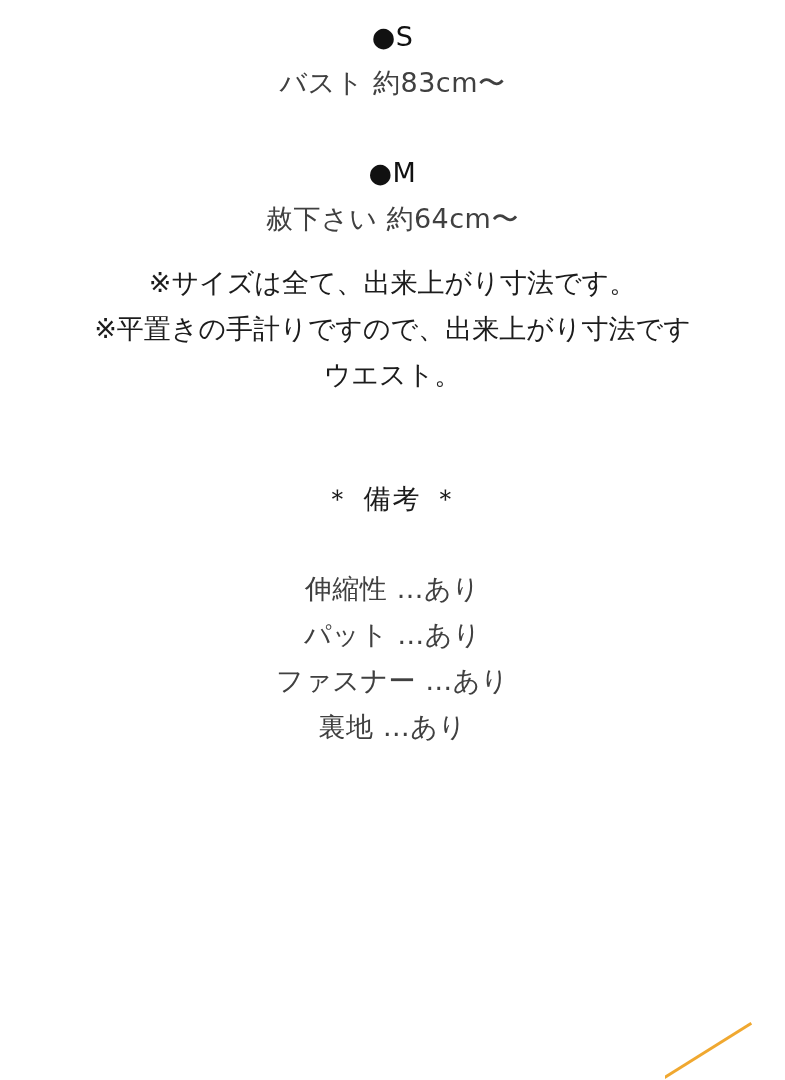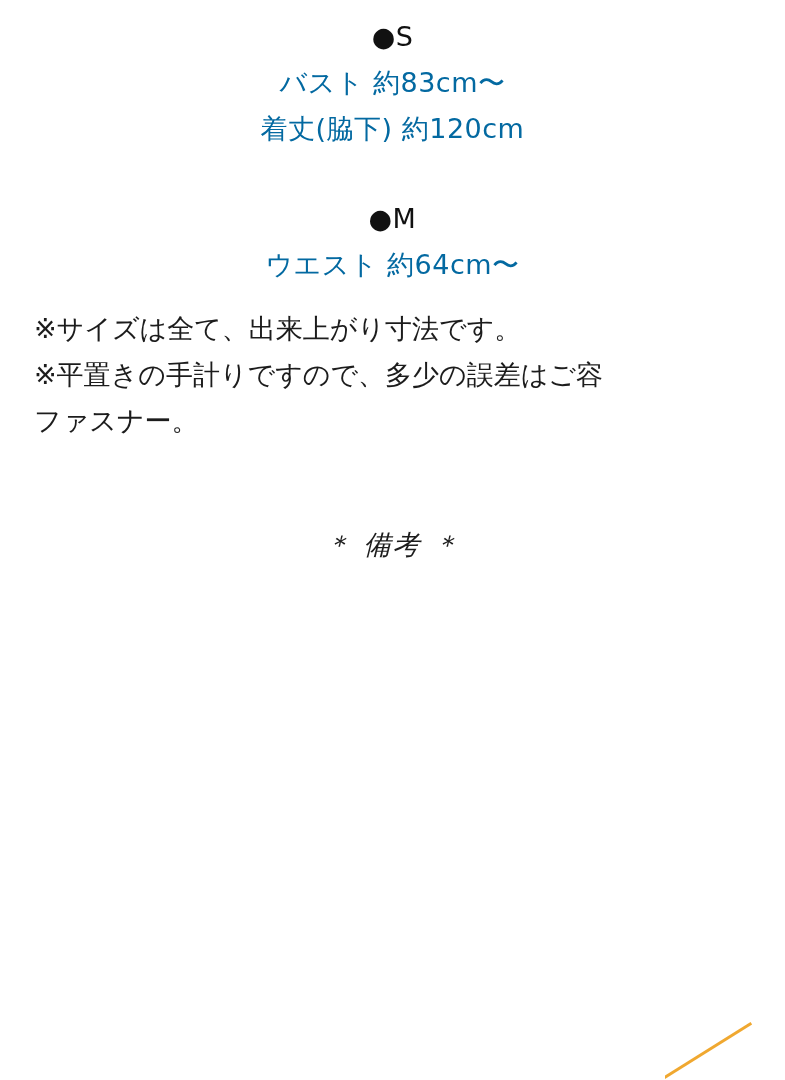--- a/index.html
+++ b/index.html
@@ -20,51 +20,51 @@
     height: 1080px;
     box-sizing: border-box;
     padding: 14px 28px 0 28px;
     position: relative;
   }
   .line {
     text-align: center;
     font-size: 27px;
     line-height: 46px;
     letter-spacing: 0.5px;
-    color: #0369a1;
+    color: #404040;
     white-space: pre-wrap;
   }
   .heading {
     text-align: center;
     font-size: 27px;
     line-height: 46px;
     color: #111111;
     letter-spacing: 0.5px;
   }
   .block {
     margin: 0;
   }
   .gap-small { height: 18px; }
   .gap-medium { height: 44px; }
   .gap-xlarge { height: 78px; }
   .note {
+    text-align: center;
     font-size: 27px;
     line-height: 46px;
     color: #1c1c1c;
   }
   .note-wrap {
     padding: 0 6px;
   }
   .remarks-title {
     text-align: center;
     font-size: 27px;
     line-height: 46px;
     letter-spacing: 2px;
     color: #1c1c1c;
-    font-style: italic;
   }
   .corner {
     position: absolute;
     right: 0;
     bottom: 0;
     width: 120px;
     height: 70px;
     overflow: hidden;
     pointer-events: none;
   }
@@ -81,42 +81,47 @@
   }
 </style>
 </head>
 <body>
 
 <div class="page">
 
   <div class="block">
     <div class="heading">●S</div>
     <div class="line">バスト 約83cm〜</div>
-    <div class="line">着丈(脇下) 約120cm</div>
   </div>
 
   <div class="gap-medium"></div>
 
   <div class="block">
     <div class="heading">●M</div>
-    <div class="line">ウエスト 約64cm〜</div>
+    <div class="line">赦下さい 約64cm〜</div>
   </div>
 
   <div class="gap-small"></div>
 
   <div class="block note-wrap">
     <div class="note">※サイズは全て、出来上がり寸法です。</div>
-    <div class="note">※平置きの手計りですので、多少の誤差はご容</div>
-    <div class="note">ファスナー。</div>
+    <div class="note">※平置きの手計りですので、出来上がり寸法です</div>
+    <div class="note">ウエスト。</div>
   </div>
 
   <div class="gap-xlarge"></div>
 
   <div class="remarks-title">＊ 備考 ＊</div>
 
   <div class="gap-medium"></div>
 
+  <div class="block">
+    <div class="line">伸縮性 …あり</div>
+    <div class="line">パット …あり</div>
+    <div class="line">ファスナー …あり</div>
+    <div class="line">裏地 …あり</div>
+  </div>
 
   <div class="corner">
     <div class="corner-shape" style="border-top-color: rgb(240, 168, 48);"></div>
   </div>
 
 </div>
 
 </body></html>

